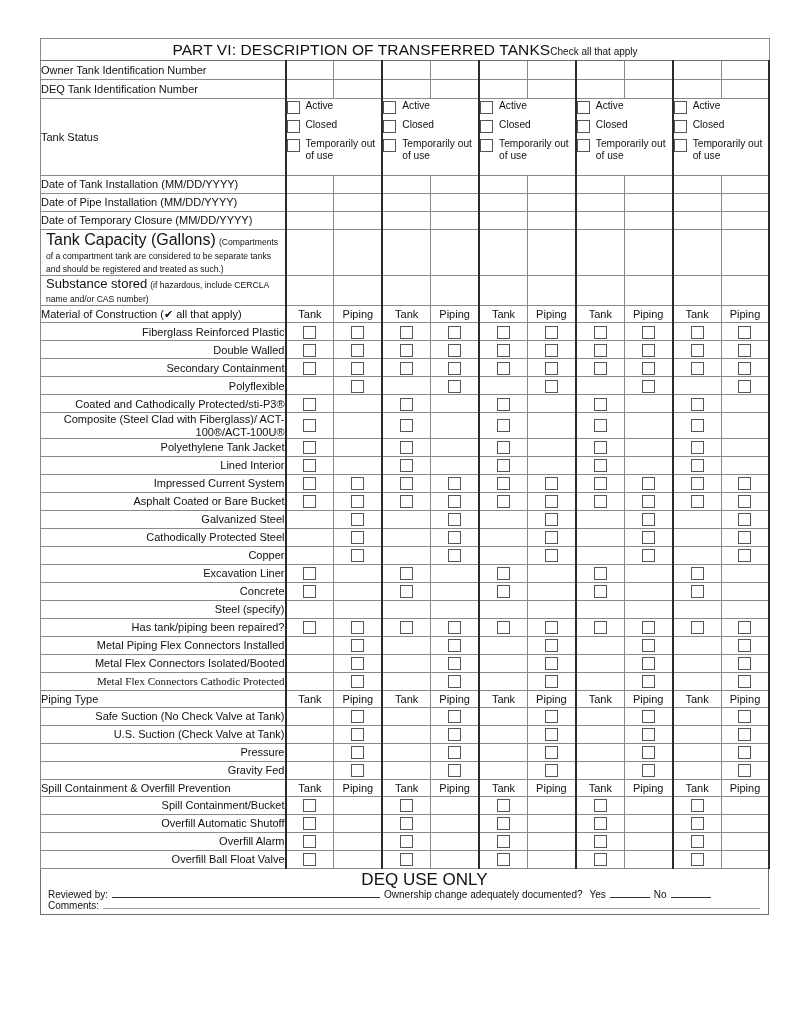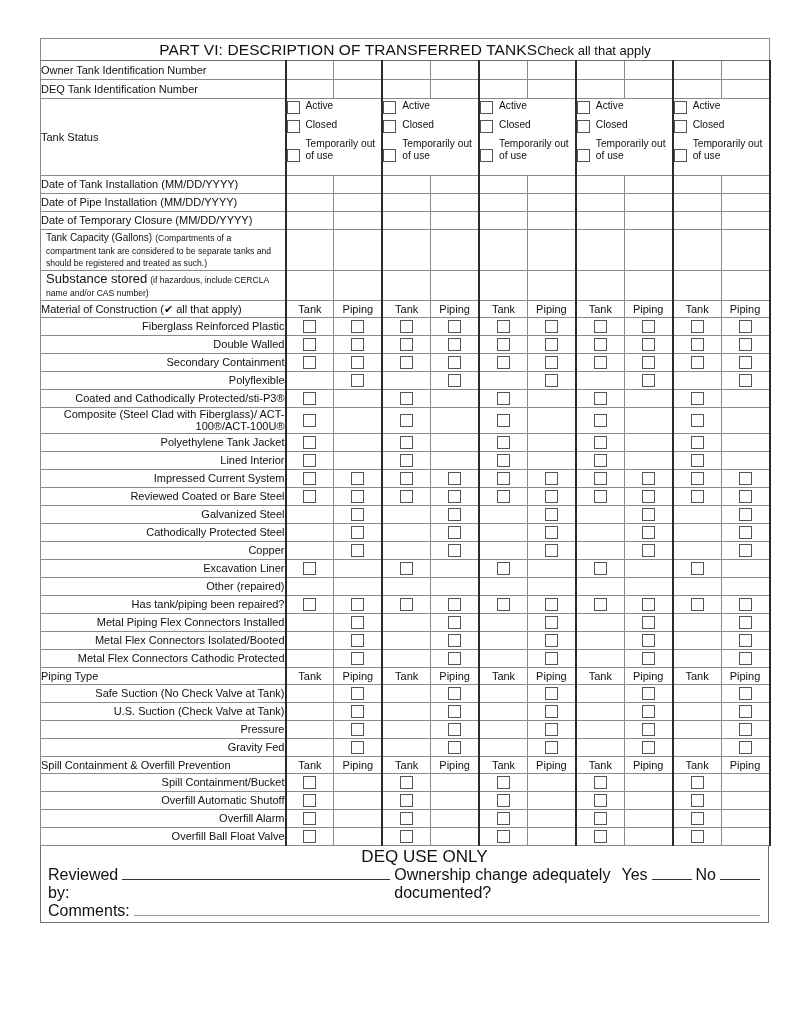--- a/index.html
+++ b/index.html
@@ -36,21 +36,21 @@
   .shaded{background:#d5d5d5;}
 
   
   .title-cell{
     background:#d9d9d9;
     text-align:center;
     height:21px;
     border-bottom:1.5px solid #6e6e6e !important;
   }
   .title-main{font-size:15.5px;letter-spacing:.1px;}
-  .title-sub{font-size:13px;}
+  .title-sub{font-size:10px;}
 
   
   .lbl{
     padding:1px 5px 1px 6px;
     font-size:13px;
     text-align:left;
     margin-top:20px;
   }
   .note{font-size:8.6px;line-height:1.12;}
   .row-ind{
@@ -85,42 +85,42 @@
     text-align:left;
   }
   .status-line{
     display:flex;
     align-items:flex-start;
     gap:6px;
     font-size:10.2px;
     margin-bottom:5px;
     line-height:1.15;
   }
-  .status-line:last-child{margin-bottom:12px;align-items:flex-end;}
+  .status-line:last-child{margin-bottom:12px;}
   .status-line .box{flex:0 0 auto;margin-top:1px;}
 
   
   .footer{
     width:729px;
     box-sizing:border-box;
     border:1.5px solid #6e6e6e;
     border-top:none;
     padding:1px 0 2px 0;
     background:#fff;
   }
   .deq-only{
     text-align:center;
     font-size:17px;
     line-height:1.12;
     padding-left:40px;
   }
   .frow{
     display:flex;
     align-items:baseline;
-    font-size:16px;
+    font-size:10px;
     padding:0 4px 0 7px;
     line-height:1.14;
   }
   .rule{
     flex:0 0 auto;
     border-bottom:1.6px solid #333;
     height:0;
     margin:0 4px 2px 4px;
   }
   .rule-rev{width:268px;}
@@ -281,21 +281,21 @@
           <td class=" grp-start"></td>
           <td class=""></td>
           <td class=" grp-start"></td>
           <td class=""></td>
           <td class=" grp-start"></td>
           <td class=""></td>
           <td class=" grp-start"></td>
           <td class=" grp-end"></td>
         </tr>
         <tr>
-          <td class="lbl" style="height: 36px; padding: 1px 5px;"><span style="font-size: 10px;">Tank Capacity (Gallons)</span> <span class="note">(Compartments of a compartment tank are considered to be separate tanks and should be registered and treated as such.)</span></td>
+          <td class="lbl" style="height: 36px; padding: 1px 5px;"><span style="font-size: 16px;">Tank Capacity (Gallons)</span> <span class="note">(Compartments of a compartment tank are considered to be separate tanks and should be registered and treated as such.)</span></td>
           <td class=" grp-start"></td>
           <td class=""></td>
           <td class=" grp-start"></td>
           <td class=""></td>
           <td class=" grp-start"></td>
           <td class=""></td>
           <td class=" grp-start"></td>
           <td class=""></td>
           <td class=" grp-start"></td>
           <td class=" grp-end"></td>
@@ -437,21 +437,21 @@
           <td class="ck-cell grp-start"><span class="box"></span></td>
           <td class="ck-cell"><span class="box"></span></td>
           <td class="ck-cell grp-start"><span class="box"></span></td>
           <td class="ck-cell"><span class="box"></span></td>
           <td class="ck-cell grp-start"><span class="box"></span></td>
           <td class="ck-cell"><span class="box"></span></td>
           <td class="ck-cell grp-start"><span class="box"></span></td>
           <td class="ck-cell grp-end"><span class="box"></span></td>
         </tr>
         <tr>
-          <td class="row-ind" style="height: 17px;">Reviewed Coated or Bare Steel</td>
+          <td class="row-ind" style="height: 17px;">Asphalt Coated or Bare Bucket</td>
           <td class="ck-cell grp-start"><span class="box"></span></td>
           <td class="ck-cell"><span class="box"></span></td>
           <td class="ck-cell grp-start"><span class="box"></span></td>
           <td class="ck-cell"><span class="box"></span></td>
           <td class="ck-cell grp-start"><span class="box"></span></td>
           <td class="ck-cell"><span class="box"></span></td>
           <td class="ck-cell grp-start"><span class="box"></span></td>
           <td class="ck-cell"><span class="box"></span></td>
           <td class="ck-cell grp-start"><span class="box"></span></td>
           <td class="ck-cell grp-end"><span class="box"></span></td>
@@ -502,21 +502,34 @@
           <td class="ck-cell grp-start"><span class="box"></span></td>
           <td class="ck-cell shaded"></td>
           <td class="ck-cell grp-start"><span class="box"></span></td>
           <td class="ck-cell shaded"></td>
           <td class="ck-cell grp-start"><span class="box"></span></td>
           <td class="ck-cell shaded"></td>
           <td class="ck-cell grp-start"><span class="box"></span></td>
           <td class="ck-cell shaded grp-end"></td>
         </tr>
         <tr>
-          <td class="row-ind" style="height: 17px;">Other (repaired)</td>
+          <td class="row-ind" style="height: 17px;">Concrete</td>
+          <td class="ck-cell grp-start"><span class="box"></span></td>
+          <td class="ck-cell shaded"></td>
+          <td class="ck-cell grp-start"><span class="box"></span></td>
+          <td class="ck-cell shaded"></td>
+          <td class="ck-cell grp-start"><span class="box"></span></td>
+          <td class="ck-cell shaded"></td>
+          <td class="ck-cell grp-start"><span class="box"></span></td>
+          <td class="ck-cell shaded"></td>
+          <td class="ck-cell grp-start"><span class="box"></span></td>
+          <td class="ck-cell shaded grp-end"></td>
+        </tr>
+        <tr>
+          <td class="row-ind" style="height: 17px;">Steel (specify)</td>
           <td class="ck-cell grp-start"></td>
           <td class="ck-cell"></td>
           <td class="ck-cell grp-start"></td>
           <td class="ck-cell"></td>
           <td class="ck-cell grp-start"></td>
           <td class="ck-cell"></td>
           <td class="ck-cell grp-start"></td>
           <td class="ck-cell"></td>
           <td class="ck-cell grp-start"></td>
           <td class="ck-cell grp-end"></td>
@@ -554,21 +567,21 @@
           <td class="ck-cell shaded grp-start"></td>
           <td class="ck-cell"><span class="box"></span></td>
           <td class="ck-cell shaded grp-start"></td>
           <td class="ck-cell"><span class="box"></span></td>
           <td class="ck-cell shaded grp-start"></td>
           <td class="ck-cell"><span class="box"></span></td>
           <td class="ck-cell shaded grp-start"></td>
           <td class="ck-cell grp-end"><span class="box"></span></td>
         </tr>
         <tr>
-          <td class="row-ind" style="height: 17px;">Metal Flex Connectors Cathodic Protected</td>
+          <td class="row-ind" style="height: 17px; font-family: Liberation Serif, serif;">Metal Flex Connectors Cathodic Protected</td>
           <td class="ck-cell shaded grp-start"></td>
           <td class="ck-cell"><span class="box"></span></td>
           <td class="ck-cell shaded grp-start"></td>
           <td class="ck-cell"><span class="box"></span></td>
           <td class="ck-cell shaded grp-start"></td>
           <td class="ck-cell"><span class="box"></span></td>
           <td class="ck-cell shaded grp-start"></td>
           <td class="ck-cell"><span class="box"></span></td>
           <td class="ck-cell shaded grp-start"></td>
           <td class="ck-cell grp-end"><span class="box"></span></td>

